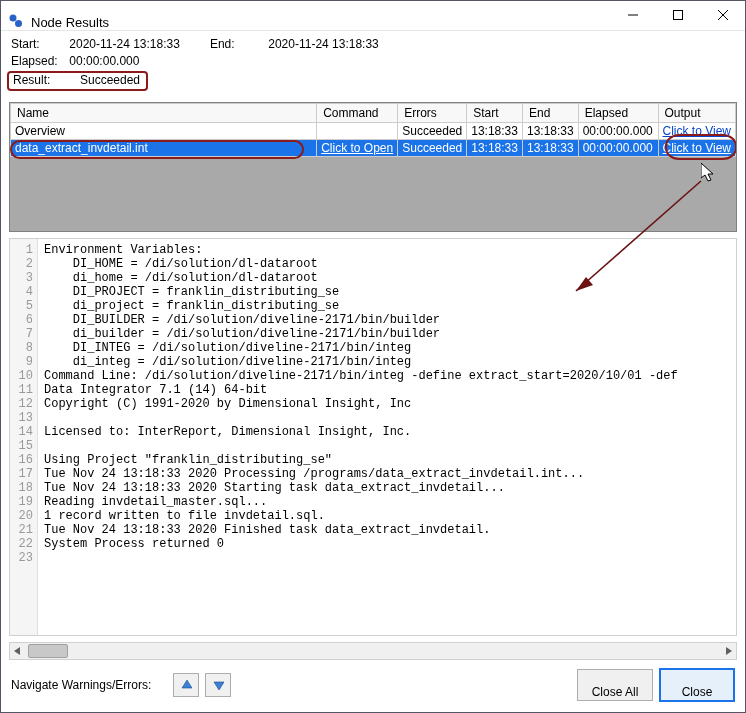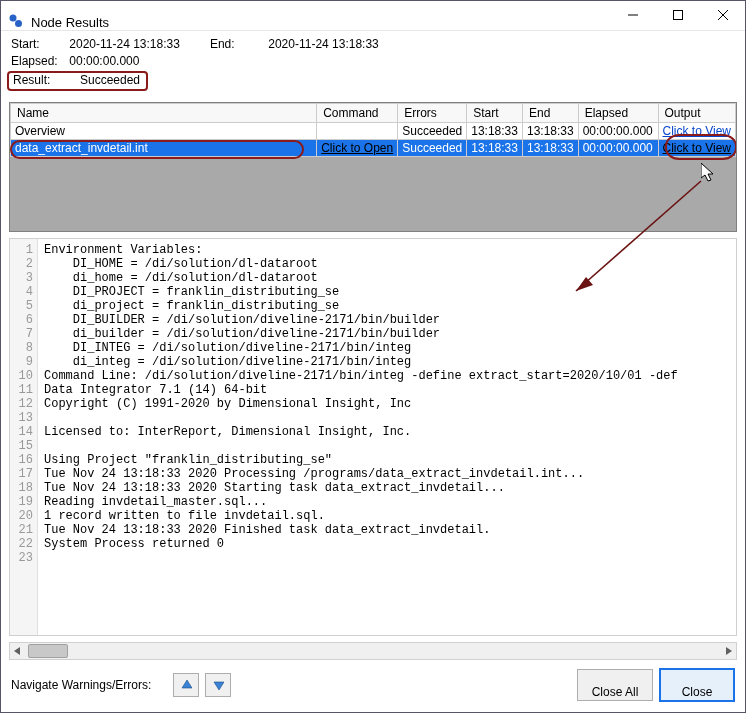--- a/index.html
+++ b/index.html
@@ -93,21 +93,21 @@
     text-align: left;
     padding: 2px 6px;
   }
   table.results td {
     border: 1px solid #ccc;
     padding: 1px 4px;
     white-space: nowrap;
     background: #fff;
   }
   tr.sel td { background: #1a73e8; color: #fff; margin-top: 8px; }
-  tr.sel td a { color: #000000; text-align: right; }
+  tr.sel td a { color: #ffffff; text-align: right; }
   a.link { color: #0645cc; text-decoration: underline; cursor: pointer; }
 
   .row-marker {
     position: absolute;
     border: 2px solid #8b1a1a;
     border-radius: 16px;
     pointer-events: none;
   }
 
   .arrow {

